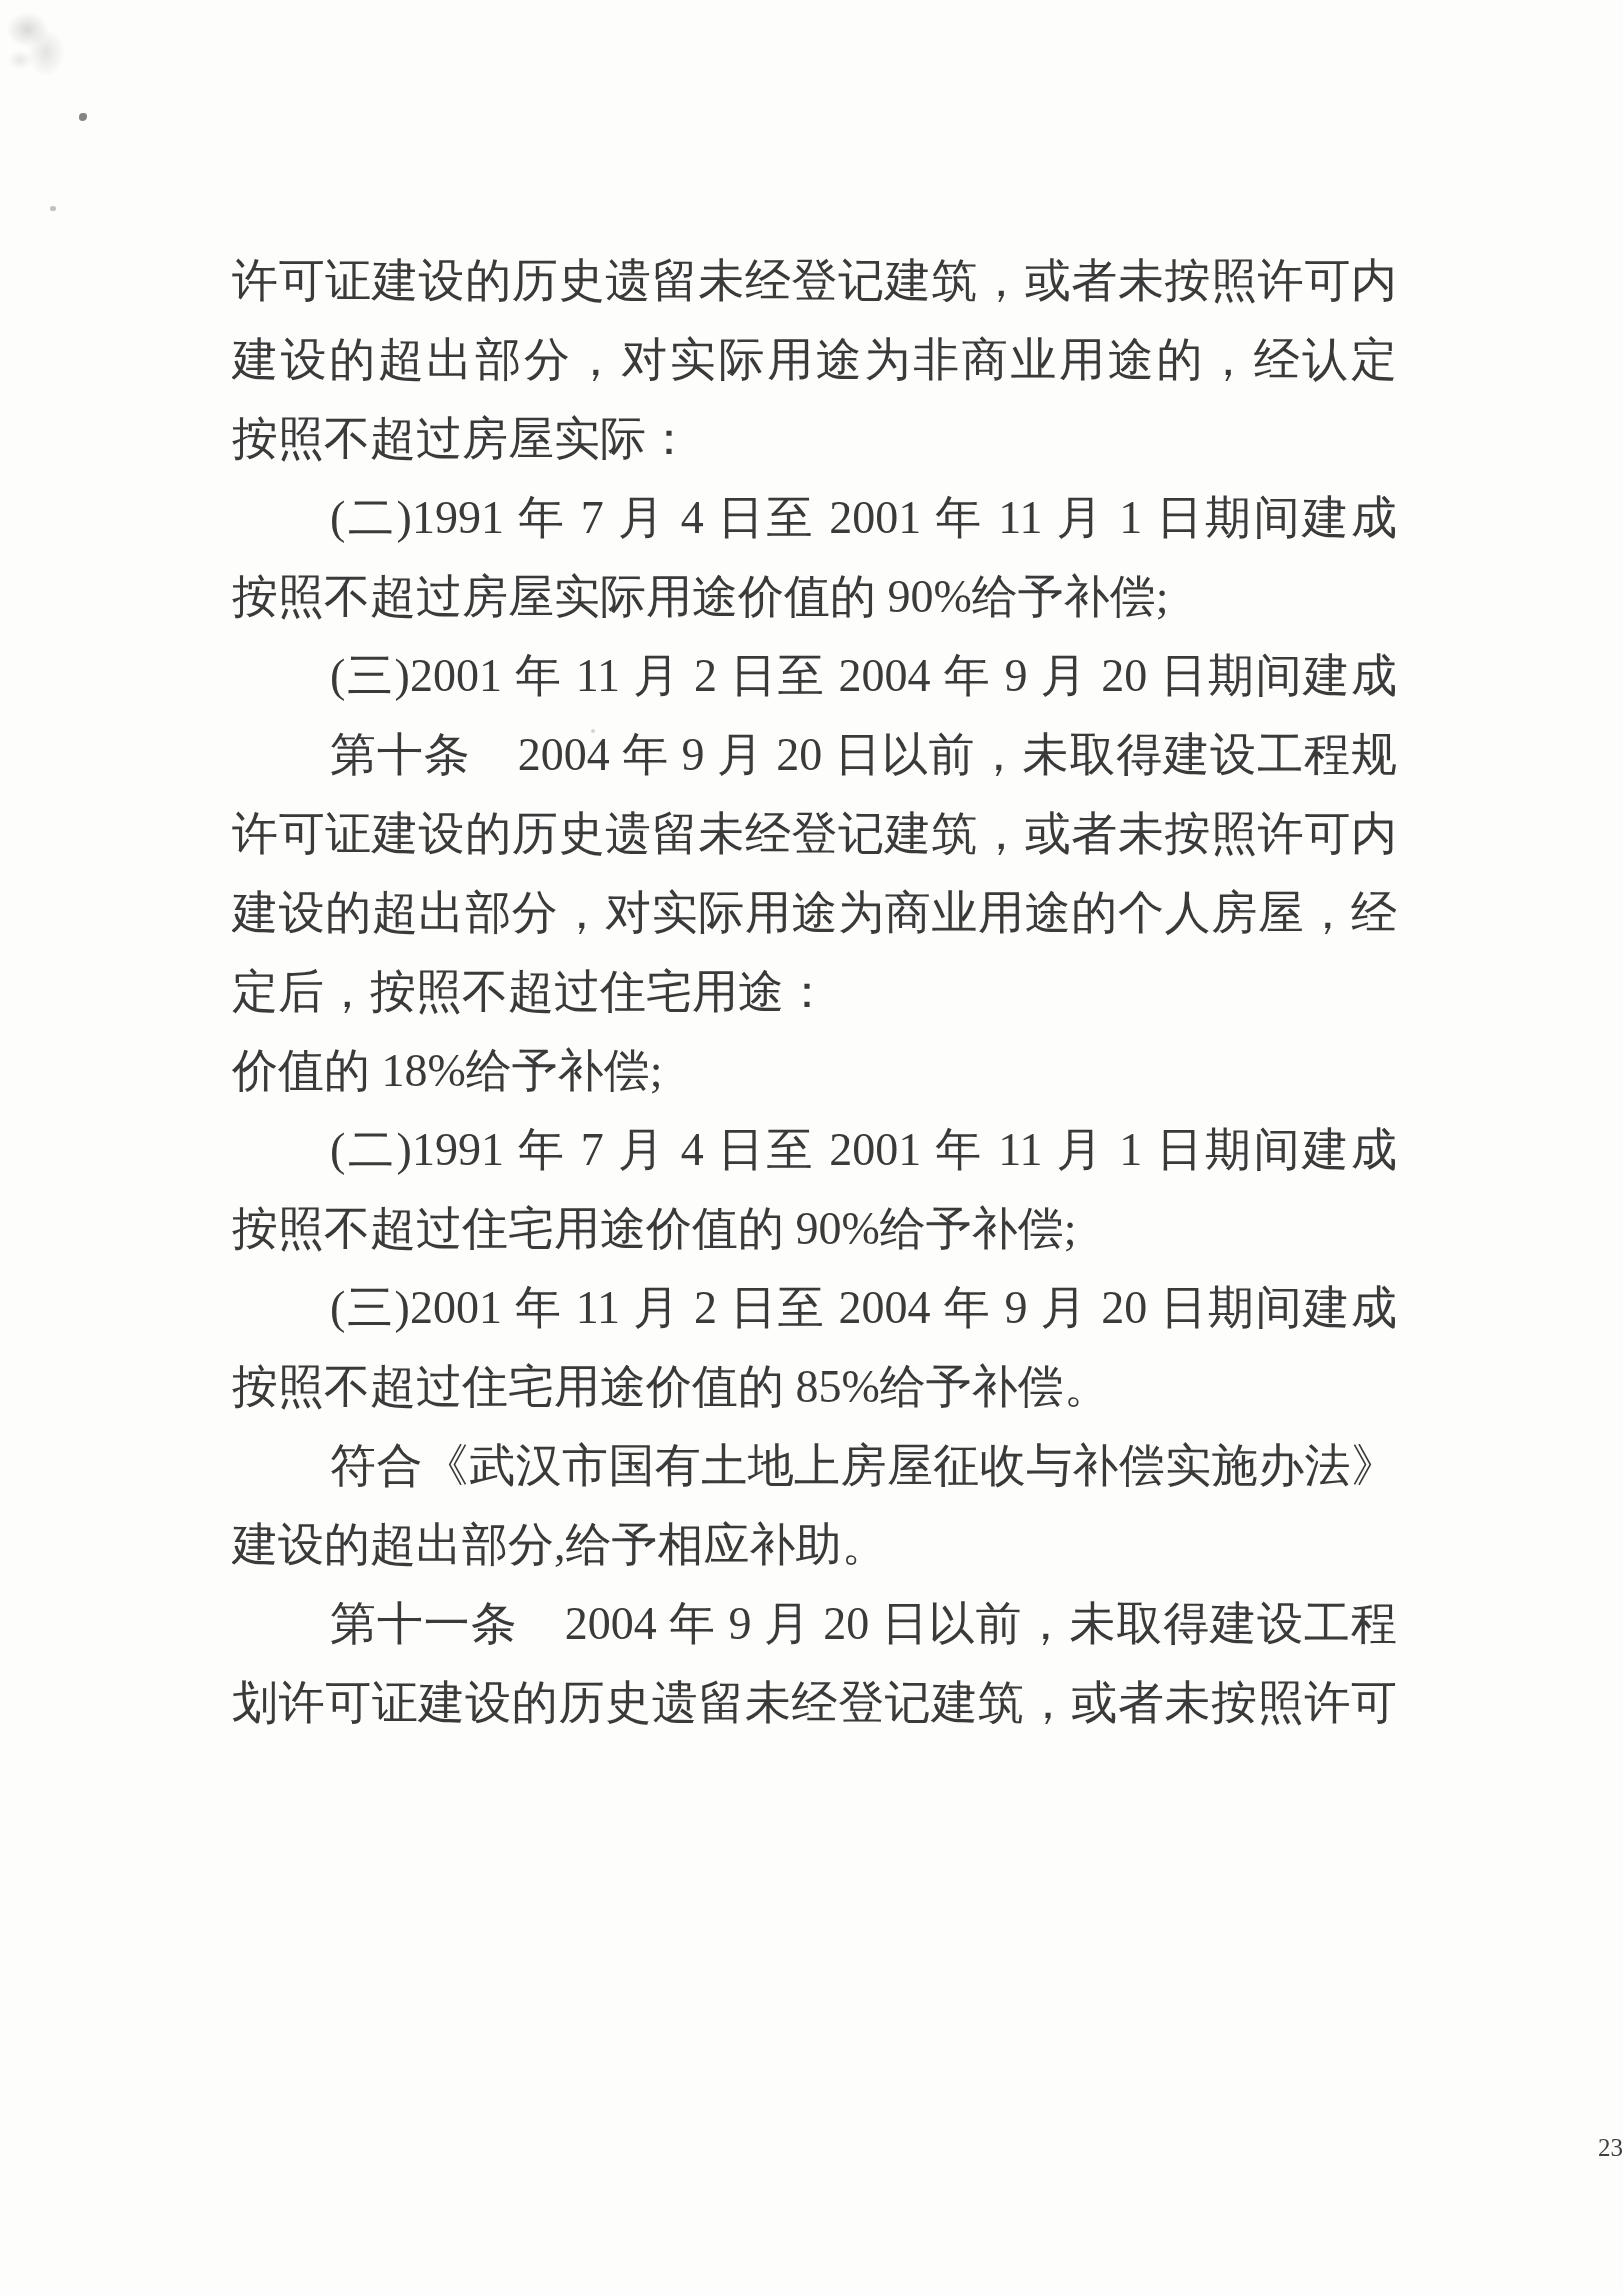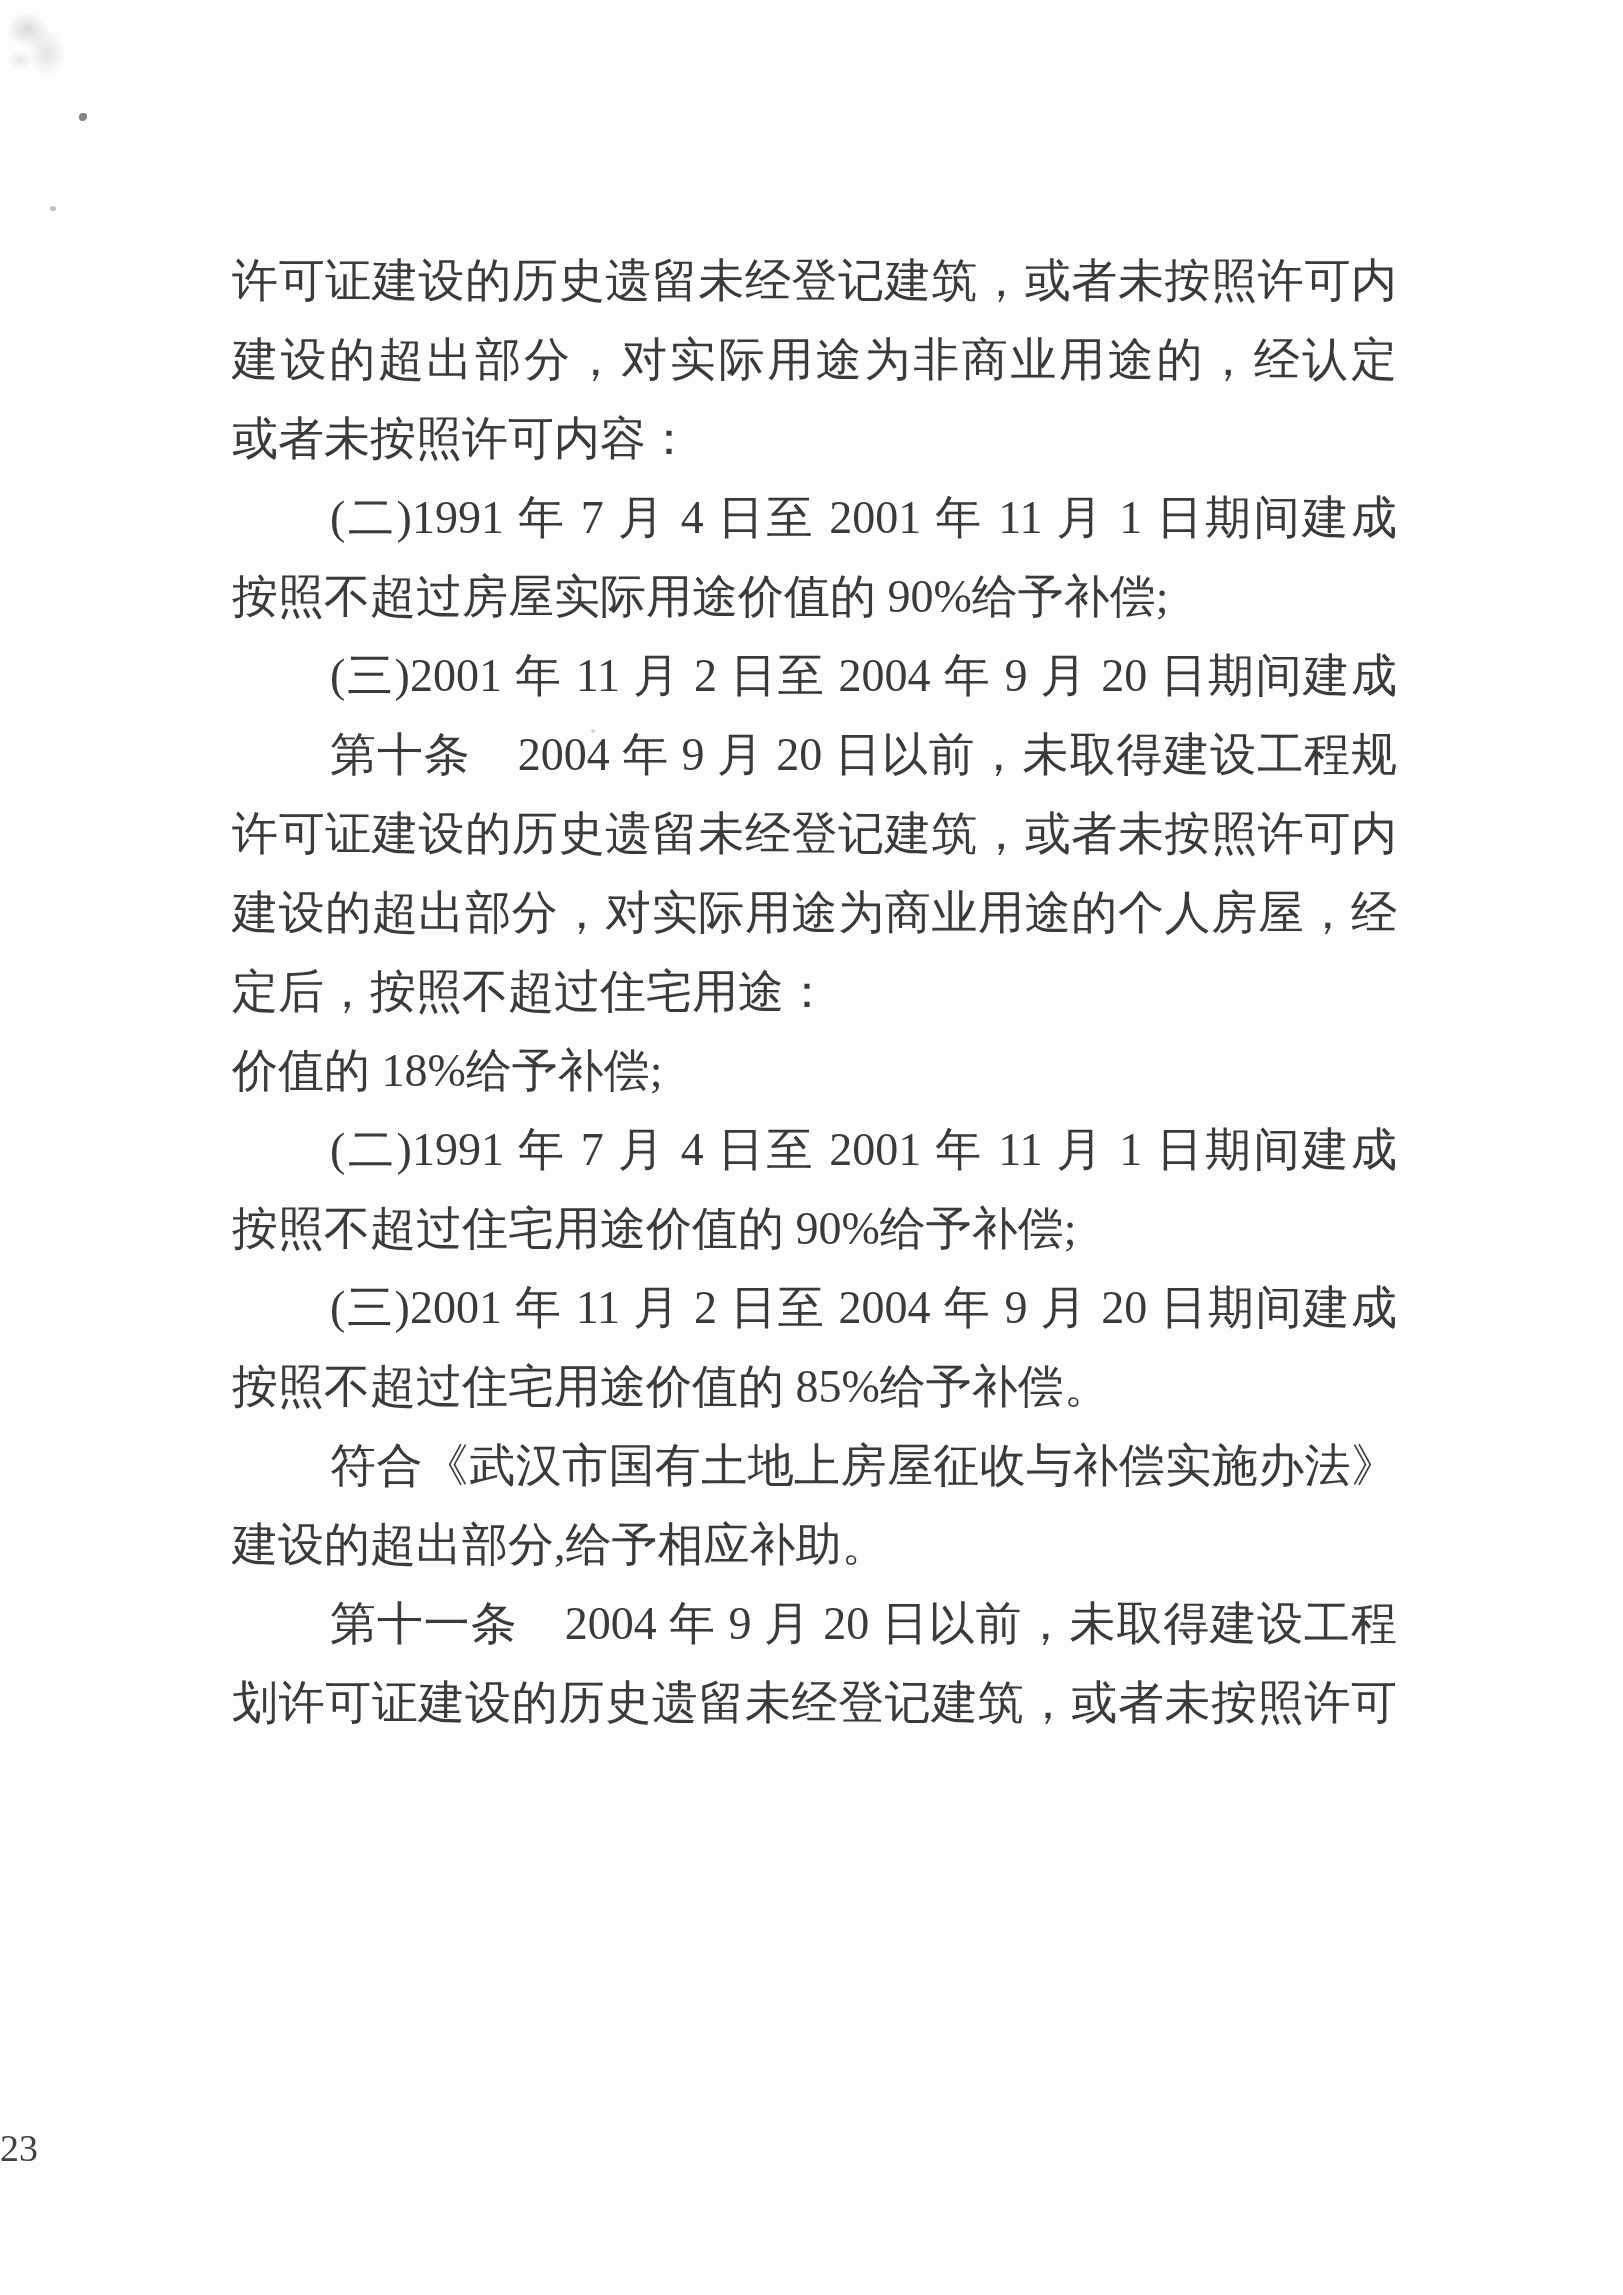--- a/index.html
+++ b/index.html
@@ -67,39 +67,39 @@
     white-space: normal;
   }
   .line.fill { text-align-last: justify; }
   .line.indent { padding-left: 98px; }
 
   .page-number {
     position: absolute;
     left: 0;
     top: 2125px;
     width: 100%;
-    text-align: left;
-    font-size: 38px;
+    text-align: right;
+    font-size: 25px;
     line-height: 46px;
     color: #3f3f3f;
   }
 </style>
 </head>
 <body>
 
 <div class="page" style="background: rgb(253, 253, 252); color: rgb(58, 58, 58);">
   <div class="artifact-smudge"></div>
   <div class="artifact-dot"></div>
   <div class="artifact-speck"></div>
   <div class="artifact-speck2"></div>
 
   <div class="doc-body">
       <div class="line fill">许可证建设的历史遗留未经登记建筑，或者未按照许可内容</div>
       <div class="line fill">建设的超出部分，对实际用途为非商业用途的，经认定后，</div>
-      <div class="line">或者未按照许可内容：</div>
+      <div class="line">按照不超过房屋实际：</div>
       <div class="line indent fill">(二)1991 年 7 月 4 日至 2001 年 11 月 1 日期间建成的，</div>
       <div class="line">按照不超过房屋实际用途价值的 90%给予补偿;</div>
       <div class="line indent fill">(三)2001 年 11 月 2 日至 2004 年 9 月 20 日期间建成的,</div>
       <div class="line indent fill">第十条　2004 年 9 月 20 日以前，未取得建设工程规划</div>
       <div class="line fill">许可证建设的历史遗留未经登记建筑，或者未按照许可内容</div>
       <div class="line fill">建设的超出部分，对实际用途为商业用途的个人房屋，经认</div>
       <div class="line">定后，按照不超过住宅用途：</div>
       <div class="line">价值的 18%给予补偿;</div>
       <div class="line indent fill">(二)1991 年 7 月 4 日至 2001 年 11 月 1 日期间建成的，</div>
       <div class="line">按照不超过住宅用途价值的 90%给予补偿;</div>

